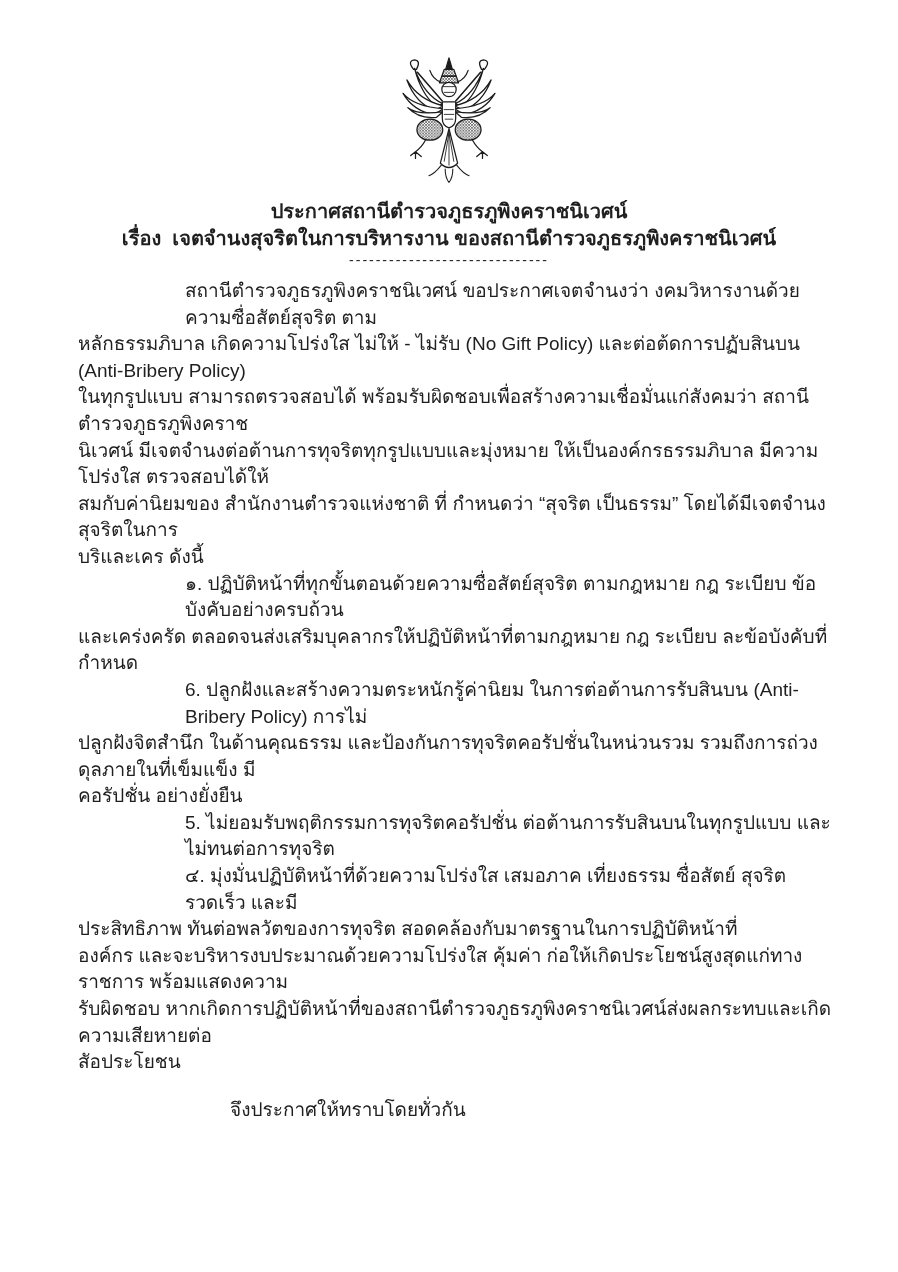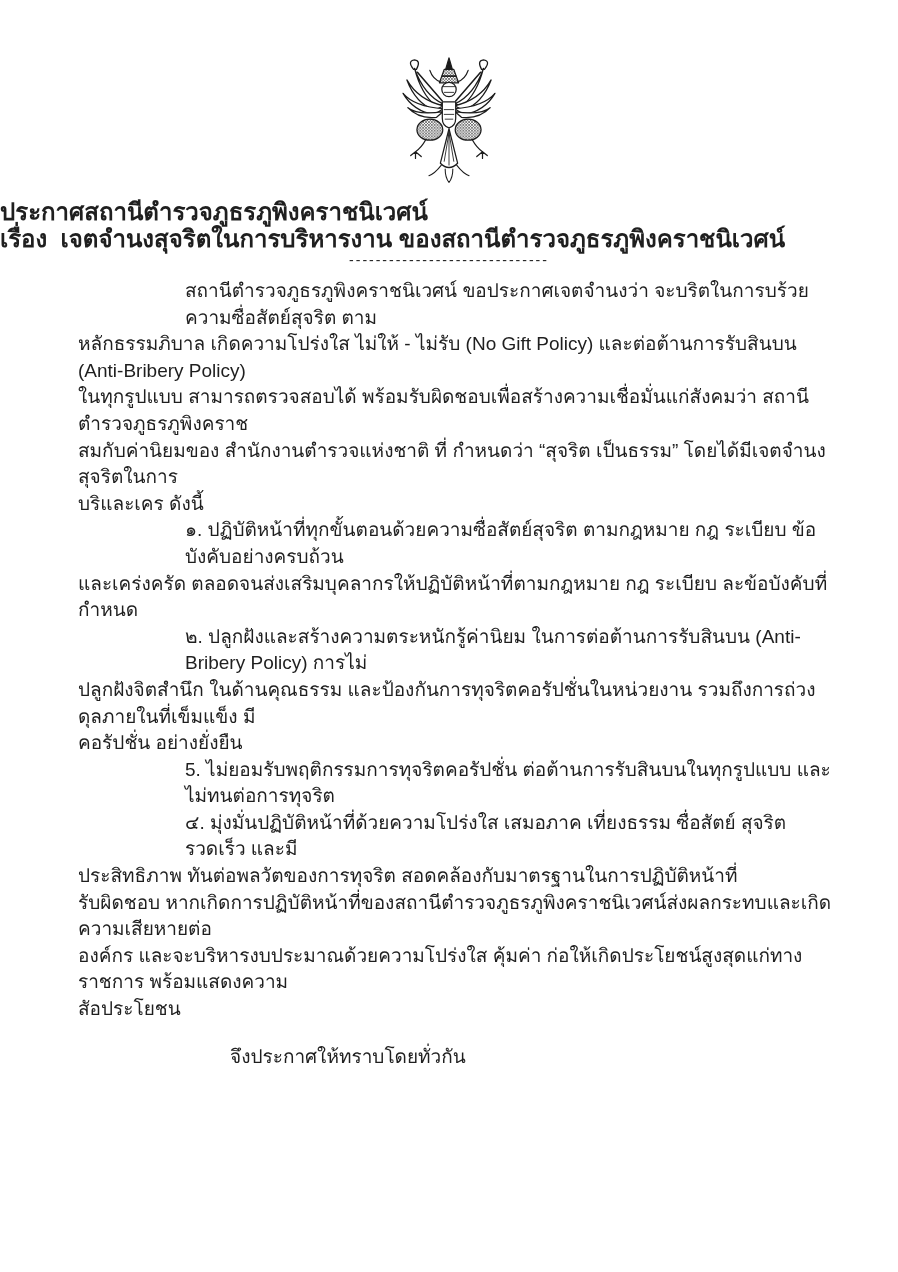--- a/index.html
+++ b/index.html
@@ -7,21 +7,21 @@
     position:relative;
     width:898px;height:1272px;
     background:#ffffff;
     color:#1f1f1f;
     font-family:"Liberation Sans","DejaVu Sans",sans-serif;
     font-size:19px;
     box-sizing:border-box;
     overflow:hidden;
   }
   .emblem-wrap{display:flex;justify-content:center;padding-top:56px;}
-  .titles{text-align:left;font-weight:bold;font-size:24px;line-height:27px;margin-top:8px;}
+  .titles{text-align:center;font-weight:bold;font-size:20px;line-height:27px;margin-top:8px;}
   .title-line{white-space:pre-wrap;}
   .divider{text-align:center;letter-spacing:2px;line-height:16px;font-size:14px;color:#2a2a2a;white-space:pre;}
   .content{padding:10px 64px 0 78px;}
   .para{margin:0;}
   .line{line-height:26.6px;white-space:pre-wrap;}
   .indent{padding-left:107px;}
   .closing-line{margin-top:20px;padding-left:152px;line-height:27px;white-space:pre-wrap;}
 </style>
 </head>
 <body>
@@ -81,49 +81,50 @@
   <div class="titles">
     <div class="title-line">ประกาศสถานีตำรวจภูธรภูพิงคราชนิเวศน์</div>
     <div class="title-line">เรื่อง  เจตจำนงสุจริตในการบริหารงาน ของสถานีตำรวจภูธรภูพิงคราชนิเวศน์</div>
   </div>
 
   <div class="divider">------------------------------</div>
 
   <div class="content">
 
     <div class="para">
-      <div class="line indent">สถานีตำรวจภูธรภูพิงคราชนิเวศน์ ขอประกาศเจตจำนงว่า จะบริตในการบร้วยความซื่อสัตย์สุจริต ตาม</div>
-      <div class="line">หลักธรรมภิบาล เกิดความโปร่งใส ไม่ให้ - ไม่รับ (No Gift Policy) และต่อต้านการรับสินบน (Anti-Bribery Policy)</div>
+      <div class="line indent">สถานีตำรวจภูธรภูพิงคราชนิเวศน์ ขอประกาศเจตจำนงว่า งคมวิหารงานด้วยความซื่อสัตย์สุจริต ตาม</div>
+      <div class="line">หลักธรรมภิบาล เกิดความโปร่งใส ไม่ให้ - ไม่รับ (No Gift Policy) และต่อต้ดการปฏับสินบน (Anti-Bribery Policy)</div>
       <div class="line">ในทุกรูปแบบ สามารถตรวจสอบได้ พร้อมรับผิดชอบเพื่อสร้างความเชื่อมั่นแก่สังคมว่า สถานีตำรวจภูธรภูพิงคราช</div>
+      <div class="line">นิเวศน์ มีเจตจำนงต่อต้านการทุจริตทุกรูปแบบและมุ่งหมาย ให้เป็นองค์กรธรรมภิบาล มีความโปร่งใส ตรวจสอบได้ให้</div>
       <div class="line">สมกับค่านิยมของ สำนักงานตำรวจแห่งชาติ ที่ กำหนดว่า “สุจริต เป็นธรรม” โดยได้มีเจตจำนงสุจริตในการ</div>
       <div class="line">บริและเคร ดังนี้</div>
     </div>
 
     <div class="para">
       <div class="line indent">๑. ปฏิบัติหน้าที่ทุกขั้นตอนด้วยความซื่อสัตย์สุจริต ตามกฎหมาย กฎ ระเบียบ ข้อบังคับอย่างครบถ้วน</div>
       <div class="line">และเคร่งครัด ตลอดจนส่งเสริมบุคลากรให้ปฏิบัติหน้าที่ตามกฎหมาย กฎ ระเบียบ ละข้อบังคับที่กำหนด</div>
     </div>
 
     <div class="para">
-      <div class="line indent">๒. ปลูกฝังและสร้างความตระหนักรู้ค่านิยม ในการต่อต้านการรับสินบน (Anti-Bribery Policy) การไม่</div>
-      <div class="line">ปลูกฝังจิตสำนึก ในด้านคุณธรรม และป้องกันการทุจริตคอรัปชั่นในหน่วยงาน รวมถึงการถ่วงดุลภายในที่เข็มแข็ง มี</div>
+      <div class="line indent">6. ปลูกฝังและสร้างความตระหนักรู้ค่านิยม ในการต่อต้านการรับสินบน (Anti-Bribery Policy) การไม่</div>
+      <div class="line">ปลูกฝังจิตสำนึก ในด้านคุณธรรม และป้องกันการทุจริตคอรัปชั่นในหน่วนรวม รวมถึงการถ่วงดุลภายในที่เข็มแข็ง มี</div>
       <div class="line">คอรัปชั่น อย่างยั่งยืน</div>
     </div>
 
     <div class="para">
       <div class="line indent">5. ไม่ยอมรับพฤติกรรมการทุจริตคอรัปชั่น ต่อต้านการรับสินบนในทุกรูปแบบ และไม่ทนต่อการทุจริต</div>
     </div>
 
     <div class="para">
       <div class="line indent">๔. มุ่งมั่นปฏิบัติหน้าที่ด้วยความโปร่งใส เสมอภาค เที่ยงธรรม ซื่อสัตย์ สุจริต รวดเร็ว และมี</div>
       <div class="line">ประสิทธิภาพ ทันต่อพลวัตของการทุจริต สอดคล้องกับมาตรฐานในการปฏิบัติหน้าที่</div>
     </div>
 
     <div class="para">
+      <div class="line">องค์กร และจะบริหารงบประมาณด้วยความโปร่งใส คุ้มค่า ก่อให้เกิดประโยชน์สูงสุดแก่ทางราชการ พร้อมแสดงความ</div>
       <div class="line">รับผิดชอบ หากเกิดการปฏิบัติหน้าที่ของสถานีตำรวจภูธรภูพิงคราชนิเวศน์ส่งผลกระทบและเกิดความเสียหายต่อ</div>
-      <div class="line">องค์กร และจะบริหารงบประมาณด้วยความโปร่งใส คุ้มค่า ก่อให้เกิดประโยชน์สูงสุดแก่ทางราชการ พร้อมแสดงความ</div>
       <div class="line">สัอประโยชน</div>
     </div>
 
     <div class="closing-line">จึงประกาศให้ทราบโดยทั่วกัน</div>
 
   </div>
 </div>
 
 </body></html>

